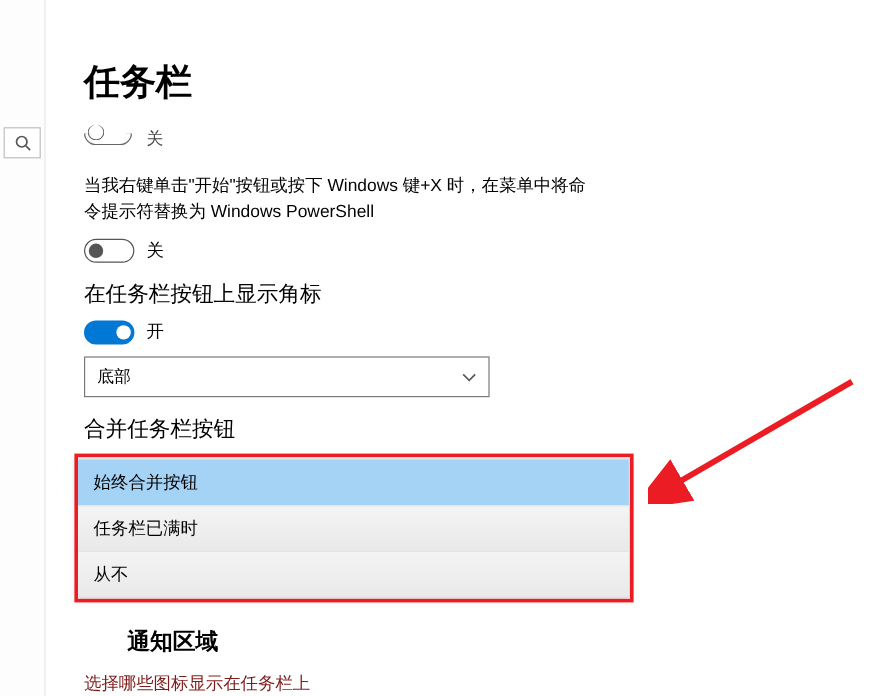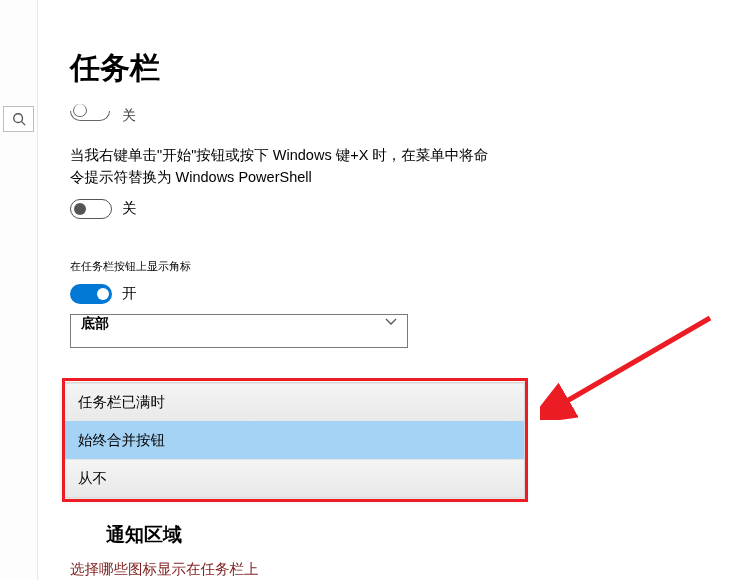--- a/index.html
+++ b/index.html
@@ -95,33 +95,33 @@
     }
     .toggle.on .knob {
       width: 12px; height: 12px;
       border-radius: 50%;
       background: #fff;
       position: absolute;
       right: 3px; top: 4px;
     }
     .toggle-label { font-size: 14.5px; }
     .setting-label {
-      font-size: 11px;
-      margin-top: 40px;
+      font-size: 18px;
+      margin-top: 14px;
     }
     .select-box {
       margin-top: 10px;
       width: 338px; height: 34px;
       border: 1px solid #7a7a7a;
       display: flex;
+      align-items: center;
       justify-content: space-between;
       padding: 0 10px;
       cursor: pointer;
       position: relative;
-      font-weight: bold;
     }
     .select-value { font-size: 14px; }
     .chevron { width: 12px; height: 12px; }
     .highlight-box {
       position: absolute;
       left: 62px; top: 378px;
       width: 466px; height: 124px;
       border: 3px solid #ec1c24;
       pointer-events: none;
     }
@@ -204,25 +204,25 @@
     <span class="select-value">底部</span>
     <svg class="chevron" viewBox="0 0 12 12">
       <path d="M1 4 L6 9 L11 4" stroke="#555" stroke-width="1.3" fill="none"></path>
     </svg>
   </div>
 
   <div class="setting-label">合并任务栏按钮</div>
 </div>
 
 <div class="dropdown">
+  <div class="dropdown-item selected">
+      <span>始终合并按钮</span>
+    </div>
   <div class="dropdown-item">
       <span>任务栏已满时</span>
-    </div>
-  <div class="dropdown-item selected">
-      <span>始终合并按钮</span>
     </div>
   <div class="dropdown-item">
       <span>从不</span>
     </div>
 </div>
 
 <div class="highlight-box"></div>
 
 <svg class="arrow" viewBox="0 0 180 110">
   <defs>

